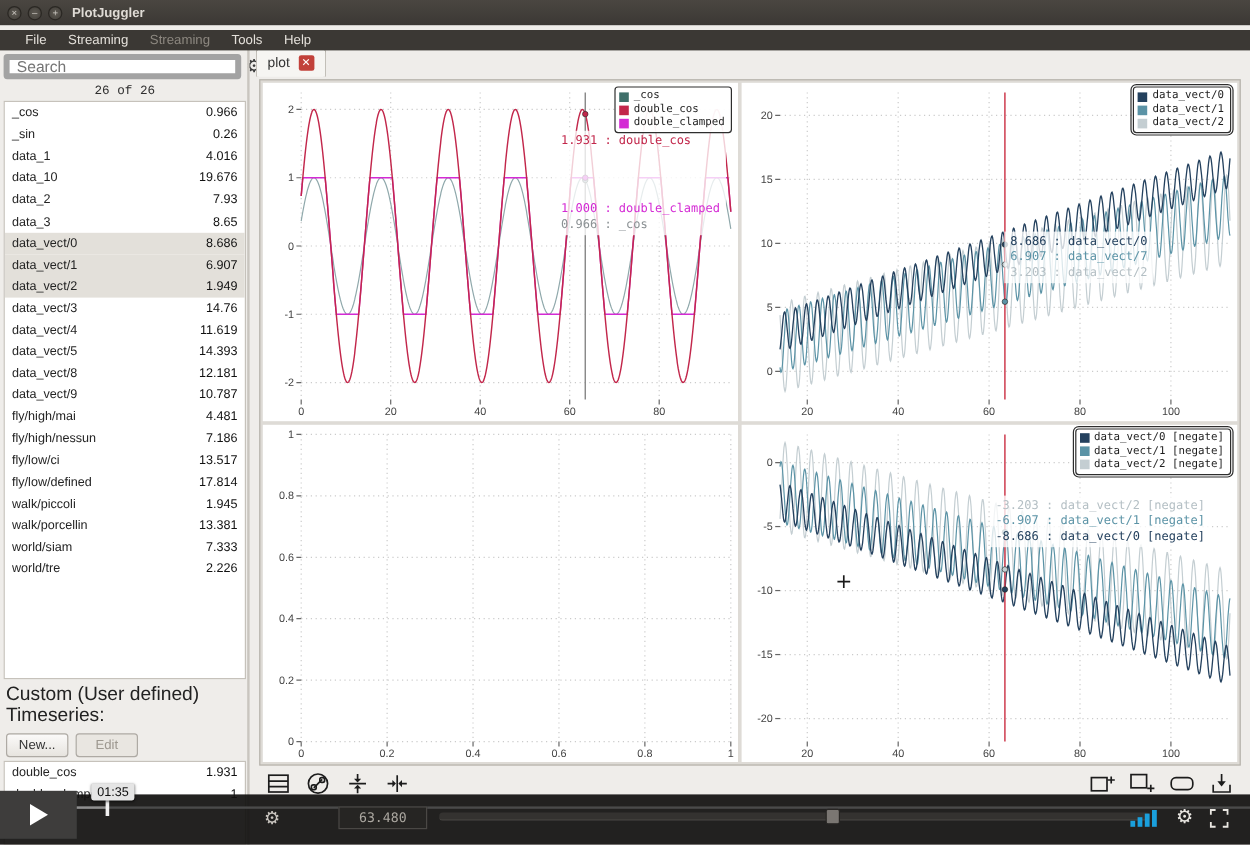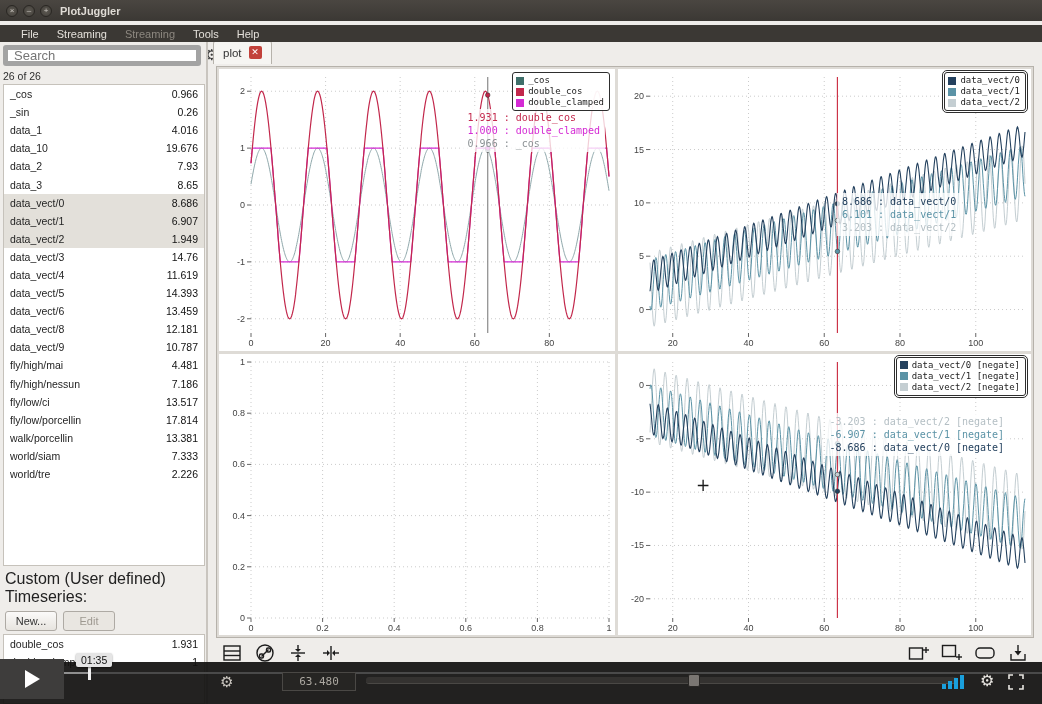--- a/index.html
+++ b/index.html
@@ -17,21 +17,21 @@
     display:flex; align-items:center; padding-left:12px; z-index:40;}
   .menu-item { color:#e4e0da; font-size:11px; padding:0 9px; }
   .menu-item.disabled { color:#8d8880; }
 
   
   .sidebar { position:absolute; left:3px; top:43px; width:202px; bottom:0; display:flex; flex-direction:column; }
   .search-row { display:flex; align-items:center; height:24px; gap:4px; }
   .search-input { flex:1; height:21px; border:5px solid #a3a3a3; border-radius:3px; padding:0 6px;
     font-size:13px; color:#333; background:#fff; outline:none; }
   .gear-btn { width:28px; text-align:center; font-size:15px; color:#3a3a3a; }
-  .count-line { font-size:10.5px; color:#2f2f2f; text-align:left; padding:3px 0 2px; }
+  .count-line { font-size:10.5px; color:#2f2f2f; text-align:center; padding:3px 0 2px;font-family:Liberation Mono, monospace; }
   .series-list { flex:1; background:#fff; border:1px solid #c6c2bb; overflow:hidden; }
   .srow { height:18.1px; display:flex; justify-content:space-between; align-items:center; padding:0 6px; }
   .srow.sel { background:#e3e0da; }
   .sname { font-size:10.5px; color:#242424; }
   .sval { font-size:10.5px; color:#111; }
   .custom-label { font-size:16px; color:#222; padding:4px 2px 2px; }
   .btn-row { display:flex; gap:6px; padding:3px 2px; }
   .pbtn { width:52px; height:20px; font-size:11px; color:#333; background:linear-gradient(#fbfaf9,#e7e4df);
     border:1px solid #aeaaa4; border-radius:3px; }
   .pbtn.disabled { color:#9d9890; background:#e9e6e1; }
@@ -168,46 +168,46 @@
       </div>
       <div class="srow">
         <span class="sname">data_vect/4</span>
         <span class="sval">11.619</span>
       </div>
       <div class="srow">
         <span class="sname">data_vect/5</span>
         <span class="sval">14.393</span>
       </div>
       <div class="srow">
-        <span class="sname">data_vect/6</span>
-        <span class="sval">13.459</span>
-      </div>
-      <div class="srow">
         <span class="sname">data_vect/8</span>
         <span class="sval">12.181</span>
       </div>
       <div class="srow">
         <span class="sname">data_vect/9</span>
         <span class="sval">10.787</span>
       </div>
       <div class="srow">
         <span class="sname">fly/high/mai</span>
         <span class="sval">4.481</span>
       </div>
       <div class="srow">
         <span class="sname">fly/high/nessun</span>
         <span class="sval">7.186</span>
       </div>
       <div class="srow">
         <span class="sname">fly/low/ci</span>
         <span class="sval">13.517</span>
       </div>
       <div class="srow">
-        <span class="sname">fly/low/porcellin</span>
+        <span class="sname">fly/low/defined</span>
         <span class="sval">17.814</span>
+      </div>
+      <div class="srow">
+        <span class="sname">walk/piccoli</span>
+        <span class="sval">1.945</span>
       </div>
       <div class="srow">
         <span class="sname">walk/porcellin</span>
         <span class="sval">13.381</span>
       </div>
       <div class="srow">
         <span class="sname">world/siam</span>
         <span class="sval">7.333</span>
       </div>
       <div class="srow">
@@ -289,21 +289,21 @@
           </div>
           <div class="le">
             <span class="sw" style="background: rgb(194, 39, 75);"></span>
             <span>double_cos</span>
           </div>
           <div class="le">
             <span class="sw" style="background: rgb(212, 42, 212);"></span>
             <span>double_clamped</span>
           </div>
         </div>
-      <div class="plot-tip"><div class="tip-line" style="color: rgb(194, 39, 75);">1.931 : double_cos</div><div class="tip-line" style="color: rgb(212, 42, 212);">1.000 : double_clamped</div><div class="tip-line" style="color: rgb(138, 144, 147);">0.966 : _cos</div></div>
+      <div class="plot-tip"><div class="tip-line" style="color: rgb(194, 39, 75);">1.931 : double_cos</div><div class="tip-line" style="color: rgb(212, 42, 212); margin-top: 44px;">1.000 : double_clamped</div><div class="tip-line" style="color: rgb(138, 144, 147);">0.966 : _cos</div></div>
     </div>
     <div class="plot-cell" data-plot="tr">
       <svg width="413" height="282" viewBox="0 0 413 282">
           <line x1="54.72727272727273" y1="8" x2="54.72727272727273" y2="264" stroke="#cbcbcb" stroke-dasharray="1,3"></line>
           <line x1="54.72727272727273" y1="264" x2="54.72727272727273" y2="268" stroke="#666"></line>
           <text x="54.72727272727273" y="277" font-size="9" fill="#444" text-anchor="middle" font-family="Liberation Sans, sans-serif">20</text>
           <line x1="130.4848484848485" y1="8" x2="130.4848484848485" y2="264" stroke="#cbcbcb" stroke-dasharray="1,3"></line>
           <line x1="130.4848484848485" y1="264" x2="130.4848484848485" y2="268" stroke="#666"></line>
           <text x="130.4848484848485" y="277" font-size="9" fill="#444" text-anchor="middle" font-family="Liberation Sans, sans-serif">40</text>
           <line x1="206.24242424242425" y1="8" x2="206.24242424242425" y2="264" stroke="#cbcbcb" stroke-dasharray="1,3"></line>
@@ -345,21 +345,21 @@
           </div>
           <div class="le">
             <span class="sw" style="background: rgb(91, 147, 166);"></span>
             <span>data_vect/1</span>
           </div>
           <div class="le">
             <span class="sw" style="background: rgb(196, 206, 210);"></span>
             <span>data_vect/2</span>
           </div>
         </div>
-      <div class="plot-tip"><div class="tip-line" style="color: rgb(36, 65, 94);">8.686 : data_vect/0</div><div class="tip-line" style="color: rgb(91, 147, 166);">6.101 : data_vect/1</div><div class="tip-line" style="color: rgb(180, 191, 196);">3.203 : data_vect/2</div></div>
+      <div class="plot-tip"><div class="tip-line" style="color: rgb(36, 65, 94);">8.686 : data_vect/0</div><div class="tip-line" style="color: rgb(91, 147, 166);">6.907 : data_vect/7</div><div class="tip-line" style="color: rgb(180, 191, 196);">3.203 : data_vect/2</div></div>
     </div>
     <div class="plot-cell" data-plot="bl">
       <svg width="396" height="282" viewBox="0 0 396 282">
           <line x1="32" y1="8" x2="32" y2="264" stroke="#cbcbcb" stroke-dasharray="1,3"></line>
           <line x1="32" y1="264" x2="32" y2="268" stroke="#666"></line>
           <text x="32" y="277" font-size="9" fill="#444" text-anchor="middle" font-family="Liberation Sans, sans-serif">0</text>
           <line x1="103.60000000000001" y1="8" x2="103.60000000000001" y2="264" stroke="#cbcbcb" stroke-dasharray="1,3"></line>
           <line x1="103.60000000000001" y1="264" x2="103.60000000000001" y2="268" stroke="#666"></line>
           <text x="103.60000000000001" y="277" font-size="9" fill="#444" text-anchor="middle" font-family="Liberation Sans, sans-serif">0.2</text>
           <line x1="175.20000000000002" y1="8" x2="175.20000000000002" y2="264" stroke="#cbcbcb" stroke-dasharray="1,3"></line>

